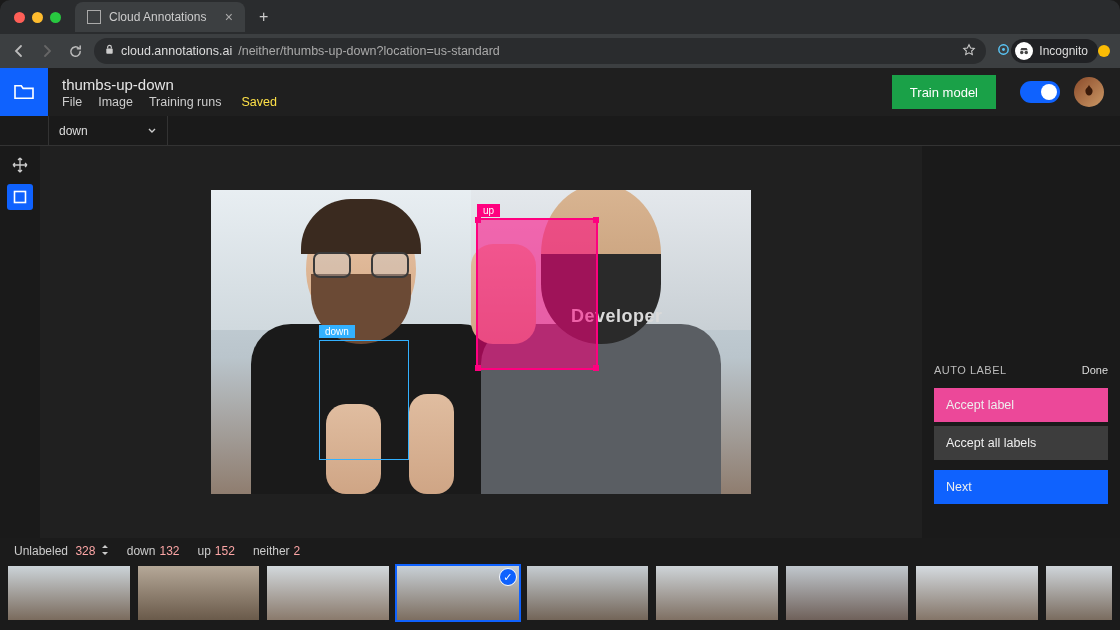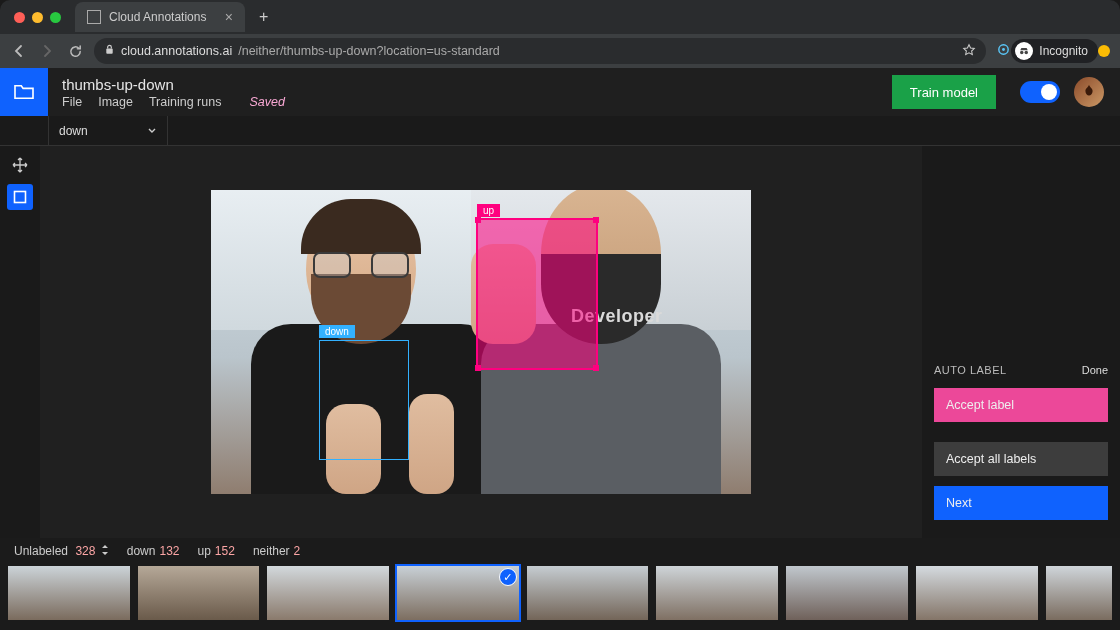--- a/index.html
+++ b/index.html
@@ -59,21 +59,21 @@
   display: flex; align-items: center; height: 48px;
   background: #1f1f1f; padding-right: 16px;
 }
 .bucket-icon {
   width: 48px; height: 48px; background: #0f62fe;
   display: flex; align-items: center; justify-content: center;
 }
 .hdr-text { padding: 4px 14px; }
 .hdr-title { font-size: 15px; color: #e5e5e5; }
 .hdr-menu { display: flex; gap: 16px; font-size: 12.5px; color: #ccc; margin-top: 2px; }
-.hdr-menu .dim { color: #f9a8d4; margin-left: 12px; font-style: italic; }
+.hdr-menu .dim { color: #fde047; margin-left: 4px; }
 .train-btn {
   margin-left: auto; background: #1aa148; color: #fff;
   height: 34px; padding: 0 18px; display: flex; align-items: center;
   font-size: 13px; border: none;
 }
 .toggle-wrap { display:flex; align-items:center; gap:14px; margin-left:24px; }
 .toggle {
   width: 40px; height: 22px; background:#0f62fe; border-radius:11px;
   position: relative;
 }
@@ -127,21 +127,21 @@
 .bbox.up { left:265px; top:28px; width:122px; height:152px; border:2px solid #ff007f; }
 .bbox.up .fill { position:absolute; inset:0; background:rgba(255,0,127,0.55); }
 .bbox.up .tag { background:#ff007f; }
 .handle { position:absolute; width:6px; height:6px; background:#ff007f; }
 
 
 .auto-panel { width:198px; padding:0 12px; }
 .auto-hdr { display:flex; justify-content:space-between; margin-top:218px; font-size:11px; color:#bbb; letter-spacing:0.5px; }
 .auto-btn { display:block; width:100%; margin-top:12px; height:34px; text-align:left; padding:0 12px; font-size:12.5px; border:none; color:#eee; }
 .auto-btn.g { background:#ec4899; }
-.auto-btn.g2 { background:#3d3d3d; margin-top:20px; }
+.auto-btn.g2 { background:#3d3d3d; margin-top:4px; }
 .auto-btn.blue { background:#0f62fe; margin-top:10px; }
 
 
 .footer { height:92px; background:#1b1b1b; }
 .filterrow { height:26px; display:flex; align-items:center; gap:18px; padding:0 14px; font-size:12px; color:#999; }
 .filterrow .lbl { color:#ccc; }
 .filterrow .cnt { color:#fca5a5; margin-left:4px; }
 .thumbs { display:flex; gap:8px; padding:0 8px; height:58px; align-items:center; }
 .thumb { width:128px; height:54px; position:relative; overflow:hidden; background:#556; }
 .thumb.sel { outline:2px solid #0f62fe; }

